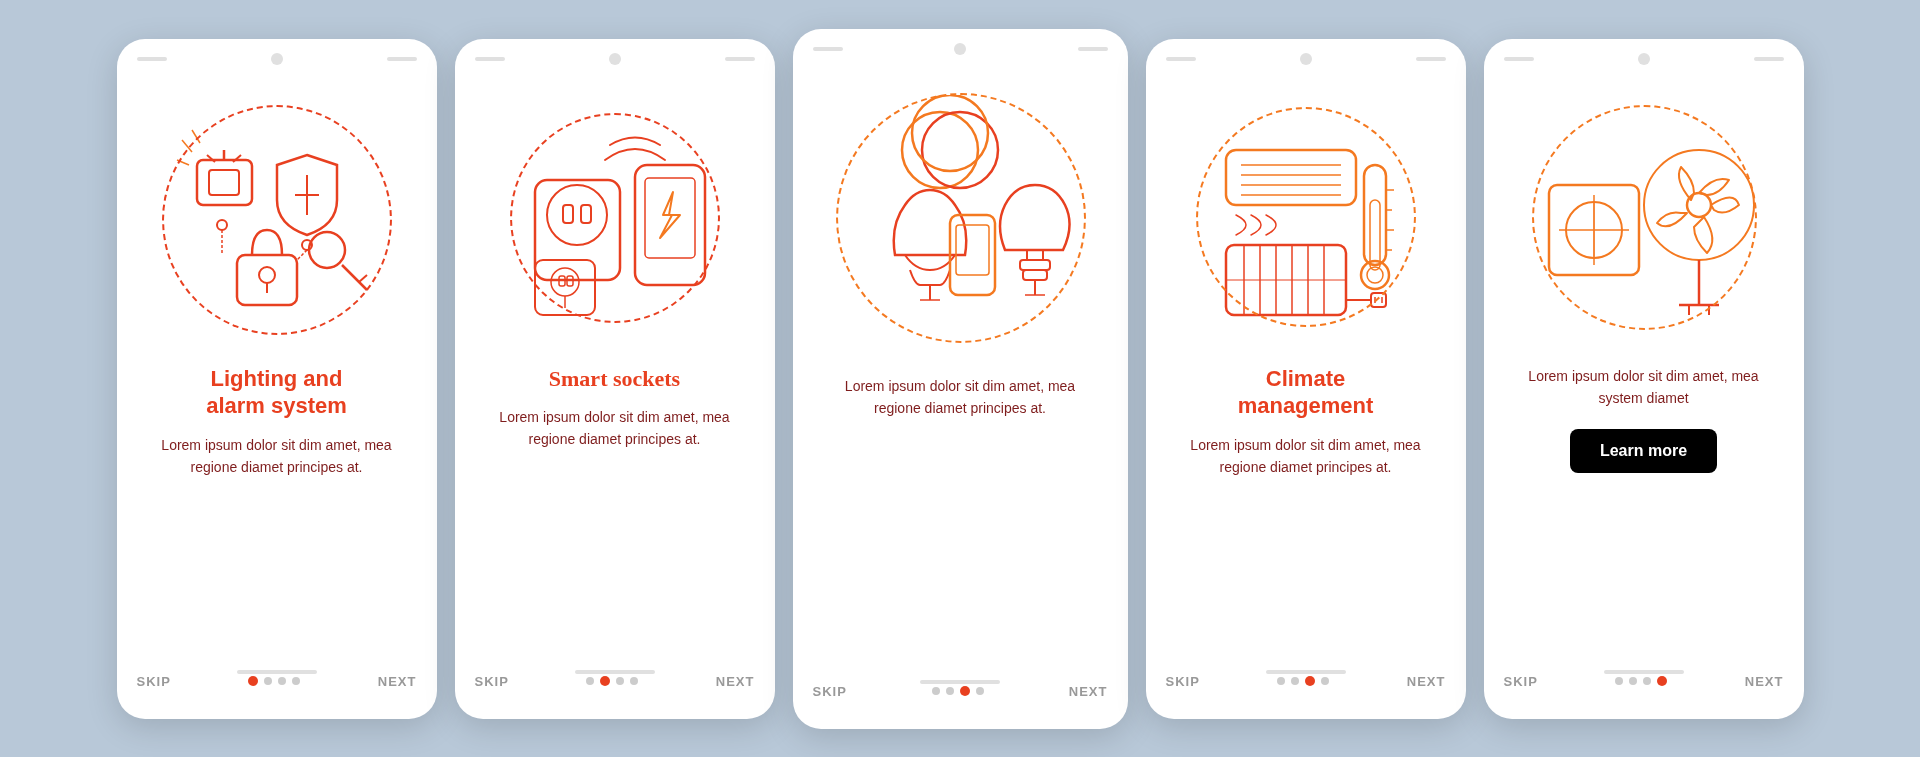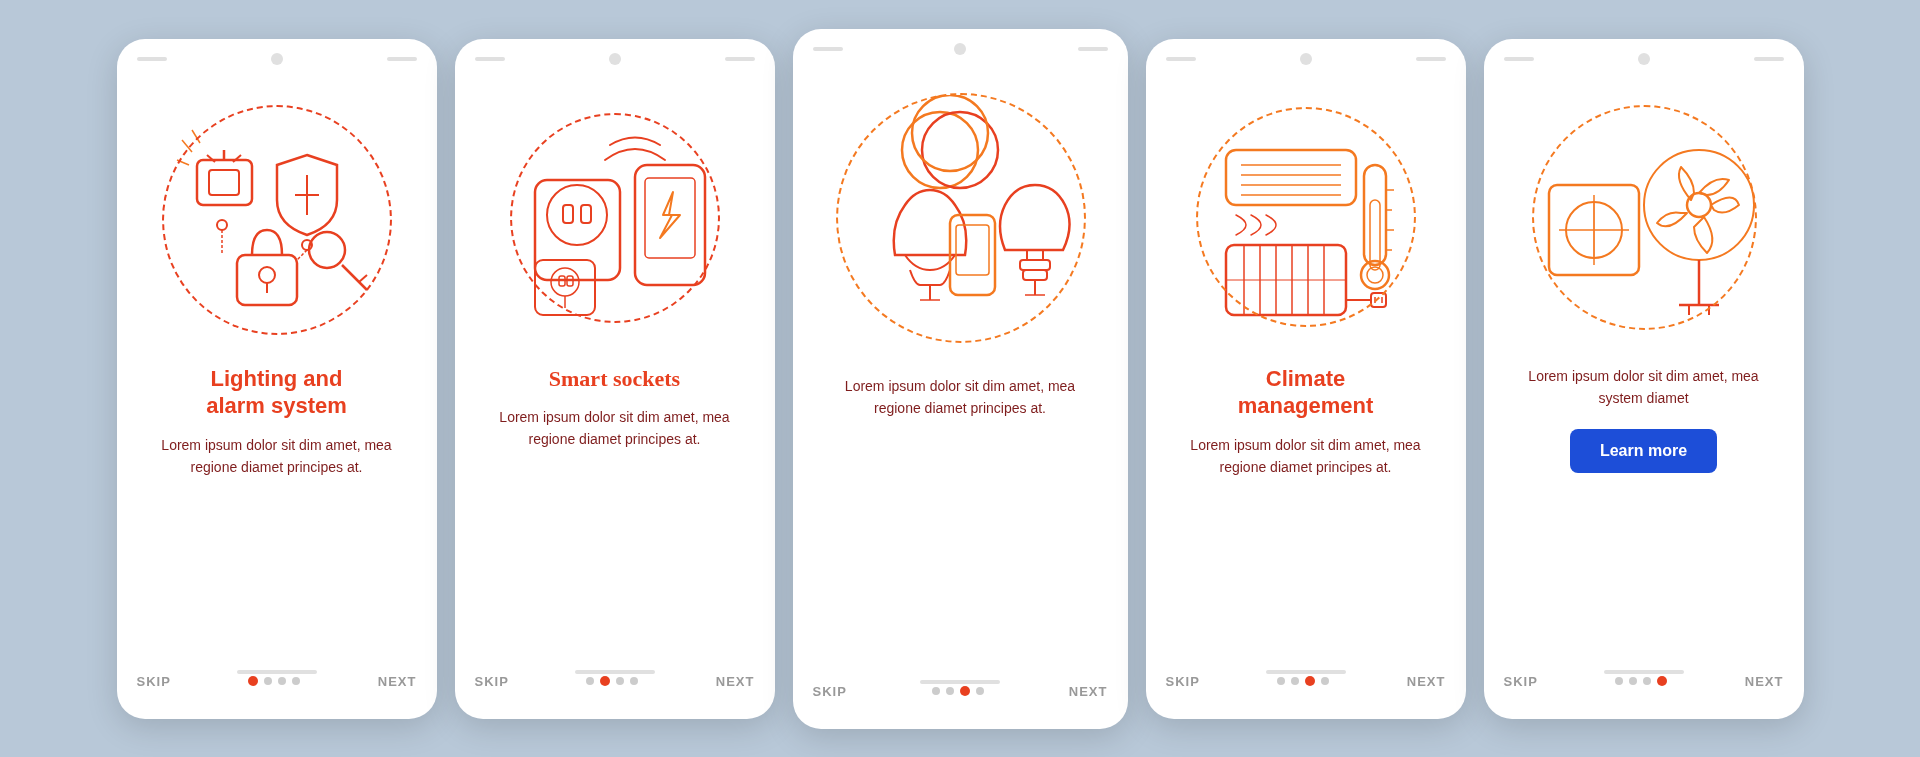--- a/index.html
+++ b/index.html
@@ -94,21 +94,21 @@
     .card-desc {
       font-size: 14px;
       color: #7f1d1d;
       text-align: center;
       line-height: 1.6;
       margin-bottom: 20px;
     }
 
     .learn-more-btn {
       display: block;
-      background: #1d4ed8;
+      background: #000000;
       color: #fff;
       border: none;
       border-radius: 8px;
       padding: 13px 30px;
       font-size: 16px;
       font-weight: 600;
       cursor: pointer;
       margin: 0 auto 18px auto;
       text-align: center;
     }

